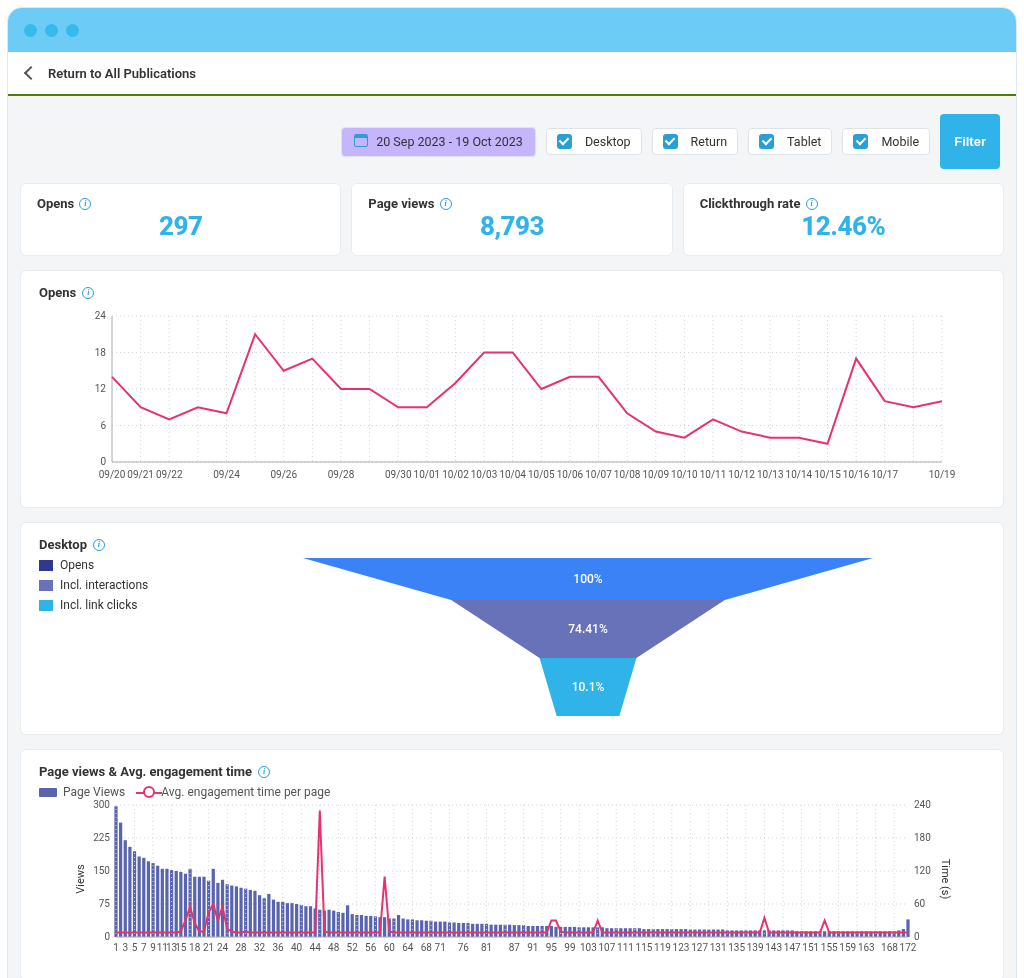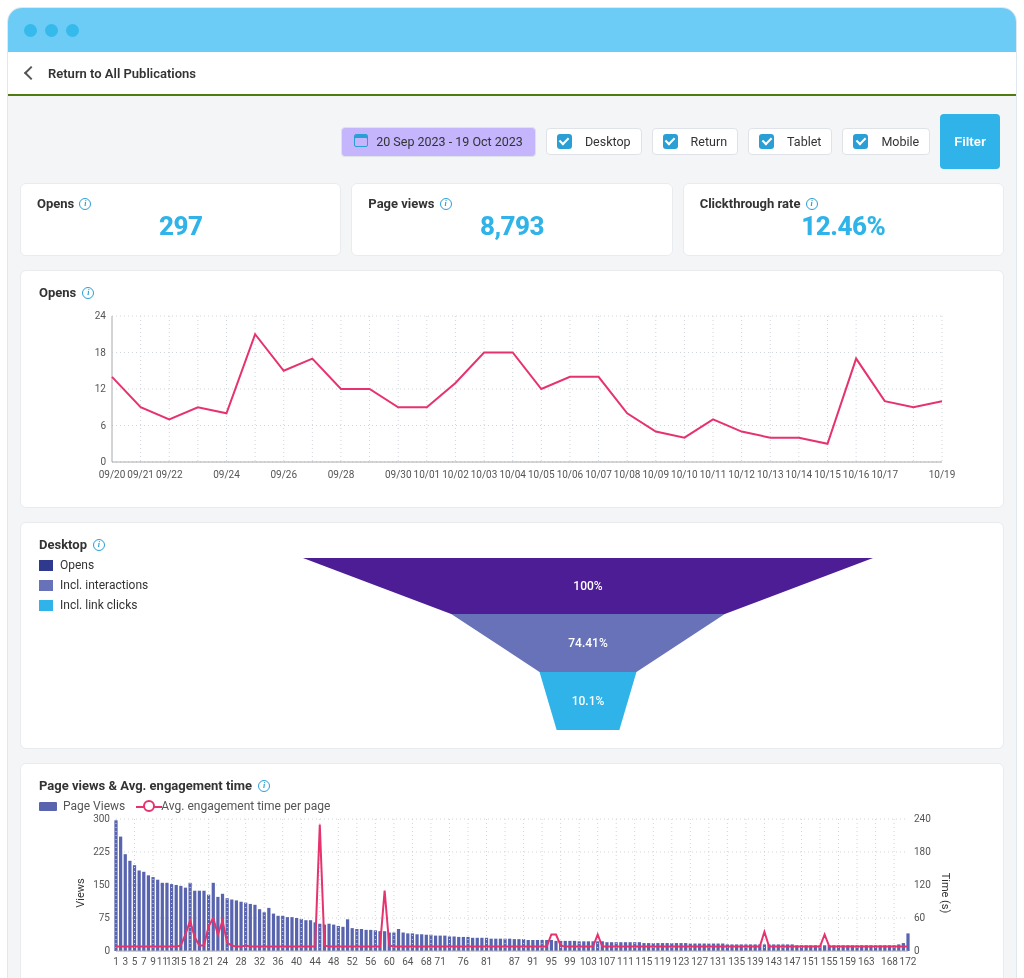--- a/index.html
+++ b/index.html
@@ -116,21 +116,21 @@
   .funnel-wrap { display:flex; gap:12px; }
   .funnel-legend { width:140px; font-size:12px; color:#333;}
   .funnel-legend div{ display:flex; align-items:center; gap:7px; margin-bottom:6px;}
   .fsq{ width:14px; height:11px;}
   .funnel-area { flex:1; display:flex; flex-direction:column; align-items:center;}
   .funnel-seg {
     display:flex; align-items:center; justify-content:center;
     color:#fff; font-size:12px; font-weight:500;
   }
   .trapezoid1 {
-    width: 570px; height:56px; background:#4c1d95;
+    width: 570px; height:42px; background:#3b82f6;
     clip-path: polygon(0 0, 100% 0, 74% 100%, 26% 100%);
   }
   .trapezoid2 {
     width: 570px; height:58px; background:#6872b8;
     clip-path: polygon(26% 0, 74% 0, 58.5% 100%, 41.5% 100%);
   }
   .trapezoid3 {
     width: 570px; height:58px; background:#2fb3e8;
     clip-path: polygon(41.5% 0, 58.5% 0, 55.5% 100%, 44.5% 100%);
   }

